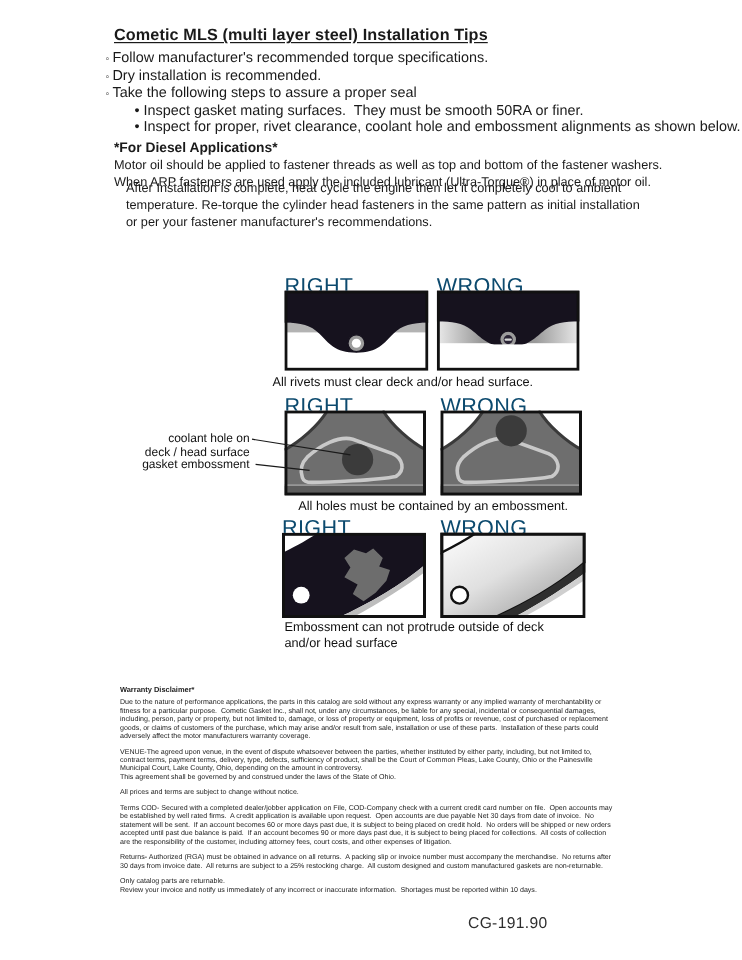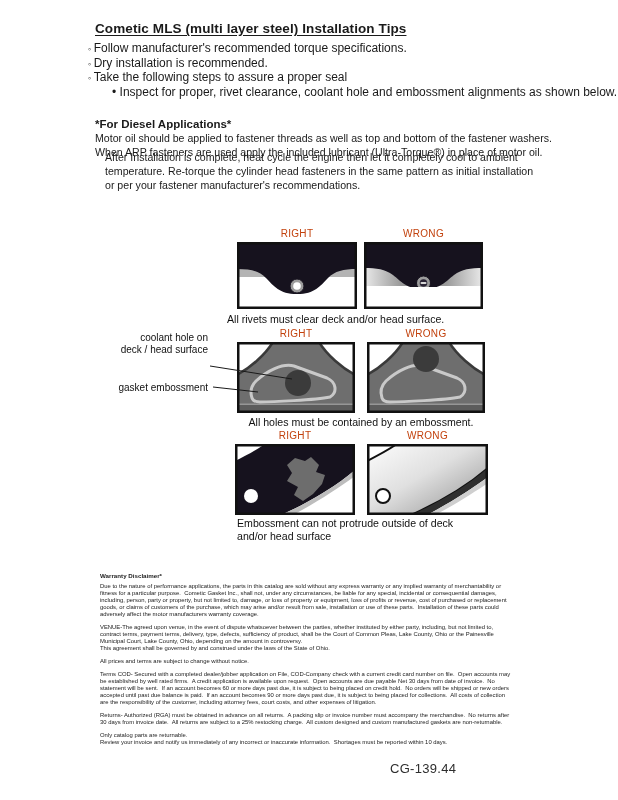--- a/index.html
+++ b/index.html
@@ -9,40 +9,41 @@
   #title{left:95px;top:21px;font-size:13.5px;font-weight:bold;text-decoration:underline;
          text-underline-offset:2px;letter-spacing:.1px;}
   #intro{left:88px;top:42px;font-size:12px;line-height:13.5px;}
   .bullet{white-space:pre-wrap;}
   .bullet::before{content:"◦ ";font-size:9px;}
   .subbullet{white-space:pre-wrap;padding-left:24px;}
   .subbullet::before{content:"• ";}
   #diesel-heading{left:95px;top:118px;font-size:11.5px;font-weight:bold;}
   .para{left:95px;font-size:10.6px;line-height:14.2px;white-space:pre-wrap;width:460px;}
   .diagram{left:0;top:0;width:618px;}
-  .rw-label{position:absolute;font-size:10px;letter-spacing:.3px;text-align:center;color:#c2410c;}
+  .rw-label{position:absolute;font-size:18px;letter-spacing:.3px;color:#0c4a6e;}
   .panel{position:absolute;display:block;}
   .caption{position:absolute;font-size:10.6px;line-height:13px;white-space:pre-wrap;color:#111;}
   .callout{position:absolute;font-size:10px;line-height:11.5px;text-align:right;color:#111;white-space:pre-wrap;}
   #warranty{left:100px;top:572px;width:515px;font-size:5.9px;line-height:7px;color:#222;}
   #warranty .w-head{font-weight:bold;margin-bottom:4px;font-size:6.2px;}
   #warranty p{margin:0 0 6px 0;white-space:pre-wrap;}
   #page-number{left:390px;top:761px;font-size:13px;color:#2e2e2e;letter-spacing:.3px;}
 </style>
 </head>
 <body>
 
 <div id="page">
 
   <div id="title" class="abs">Cometic MLS (multi layer steel) Installation Tips</div>
 
   <div id="intro" class="abs">
     <div class="bullet">Follow manufacturer's recommended torque specifications.</div>
     <div class="bullet">Dry installation is recommended.</div>
     <div class="bullet">Take the following steps to assure a proper seal</div>
+    <div class="subbullet">Inspect gasket mating surfaces.  They must be smooth 50RA or finer.</div>
     <div class="subbullet">Inspect for proper, rivet clearance, coolant hole and embossment alignments as shown below.</div>
   </div>
 
   <div id="diesel-heading" class="abs">*For Diesel Applications*</div>
   <div class="abs para" style="top:131px;">Motor oil should be applied to fastener threads as well as top and bottom of the fastener washers.
 When ARP fasteners are used apply the included lubricant (Ultra-Torque®) in place of motor oil.</div>
   <div class="abs para" style="top:150px;margin-left:10px;">After Installation is complete, heat cycle the engine then let it completely cool to ambient
 temperature. Re-torque the cylinder head fasteners in the same pattern as initial installation
 or per your fastener manufacturer's recommendations.</div>
 
@@ -79,21 +80,21 @@
       <rect x="1.25" y="1.25" width="116.5" height="64.5" fill="none" stroke="#111111" stroke-width="2.5"></rect>
     </svg>
 
     <div class="caption" style="left:227px;top:85px;">All rivets must clear deck and/or head surface.</div>
   </div>
 
   <div class="abs diagram" style="top:328px;height:105px;">
     <div class="rw-label" style="left:237px;top:0;width:118px;">RIGHT</div>
     <div class="rw-label" style="left:367px;top:0;width:118px;">WRONG</div>
 
-    <div class="callout" style="left:80px;top:4px;width:128px;">coolant hole on
+    <div class="callout" style="left:80px;top:32px;width:128px;">coolant hole on
 deck / head surface</div>
     <div class="callout" style="left:80px;top:54px;width:128px;">gasket embossment</div>
 
     <svg class="panel" style="left:237px;top:14px;" width="118" height="71" viewBox="0 0 118 71">
       <rect width="118" height="71" fill="#6e6e6e"></rect>
       <path d="M0 0 H36 C28 13 13 26 0 33 Z" fill="#ffffff"></path>
       <path d="M36 0 C28 13 13 26 0 33" stroke="#3a3a3a" stroke-width="2.5" fill="none"></path>
       <path d="M118 0 H82 C90 13 105 26 118 33 Z" fill="#ffffff"></path>
       <path d="M82 0 C90 13 105 26 118 33" stroke="#3a3a3a" stroke-width="2.5" fill="none"></path>
       <rect x="0" y="61.5" width="118" height="1.5" fill="#969696"></rect>
@@ -175,15 +176,15 @@
 be established by well rated firms.  A credit application is available upon request.  Open accounts are due payable Net 30 days from date of invoice.  No
 statement will be sent.  If an account becomes 60 or more days past due, it is subject to being placed on credit hold.  No orders will be shipped or new orders
 accepted until past due balance is paid.  If an account becomes 90 or more days past due, it is subject to being placed for collections.  All costs of collection
 are the responsibility of the customer, including attorney fees, court costs, and other expenses of litigation.</p>
     <p>Returns- Authorized (RGA) must be obtained in advance on all returns.  A packing slip or invoice number must accompany the merchandise.  No returns after
 30 days from invoice date.  All returns are subject to a 25% restocking charge.  All custom designed and custom manufactured gaskets are non-returnable.</p>
     <p>Only catalog parts are returnable.
 Review your invoice and notify us immediately of any incorrect or inaccurate information.  Shortages must be reported within 10 days.</p>
   </div>
 
-  <div id="page-number" class="abs">CG-139.44</div>
+  <div id="page-number" class="abs">CG-191.90</div>
 
 </div>
 
 </body></html>

